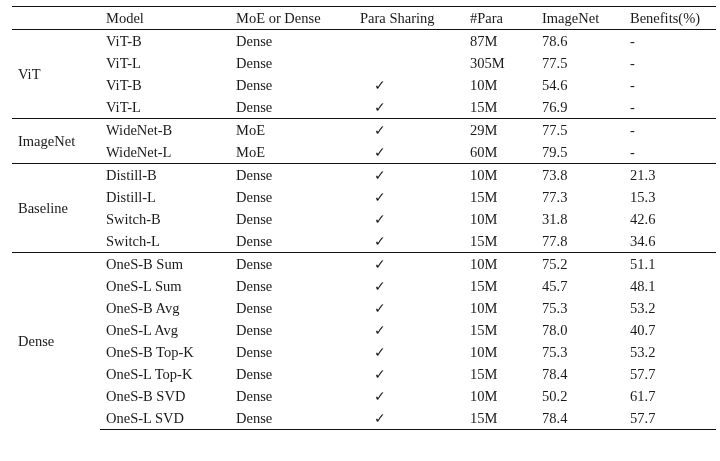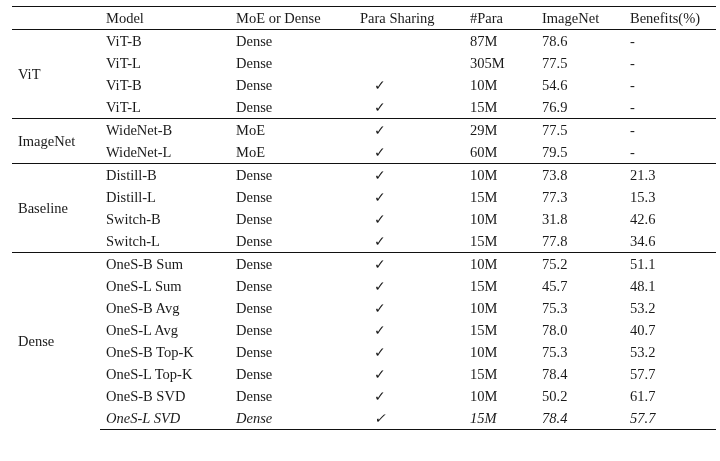--- a/index.html
+++ b/index.html
@@ -38,21 +38,21 @@
   col.c-group { width: 88px; }
   col.c-model { width: 130px; }
   col.c-moe   { width: 124px; }
   col.c-share { width: 110px; }
   col.c-para  { width: 72px; }
   col.c-imnet { width: 88px; }
   col.c-bene  { width: 92px; }
 
   .rule-top td, .rule-top th { border-top: 1.6px solid #111; }
   .rule-mid td, .rule-mid th { border-top: 0.9px solid #111; }
-  .rule-bottom td { border-bottom: 1.6px solid #111; font-style: italic; }
+  .rule-bottom td { border-bottom: 1.6px solid #111; }
 
   thead th {
     padding-top: 3px;
     padding-bottom: 5px;
   }
   .group-cell {
     text-align: left;
     padding-left: 8px;
   }
   .check {

